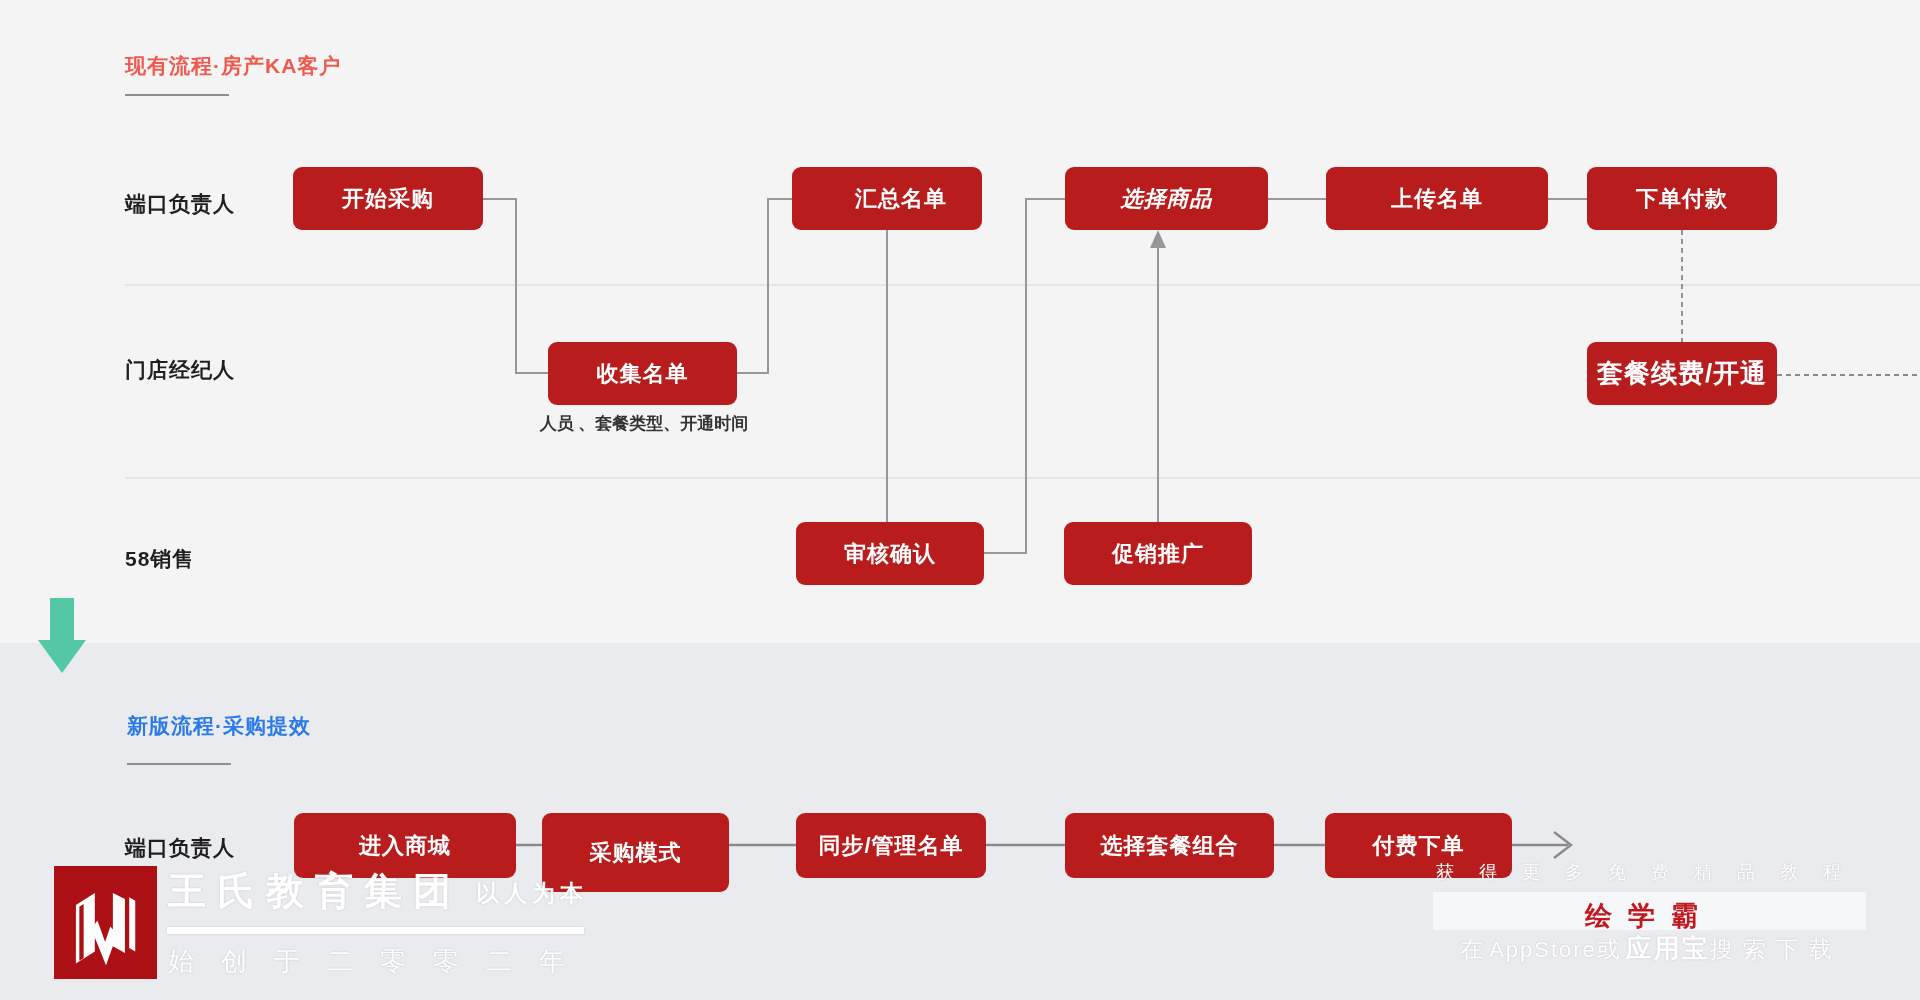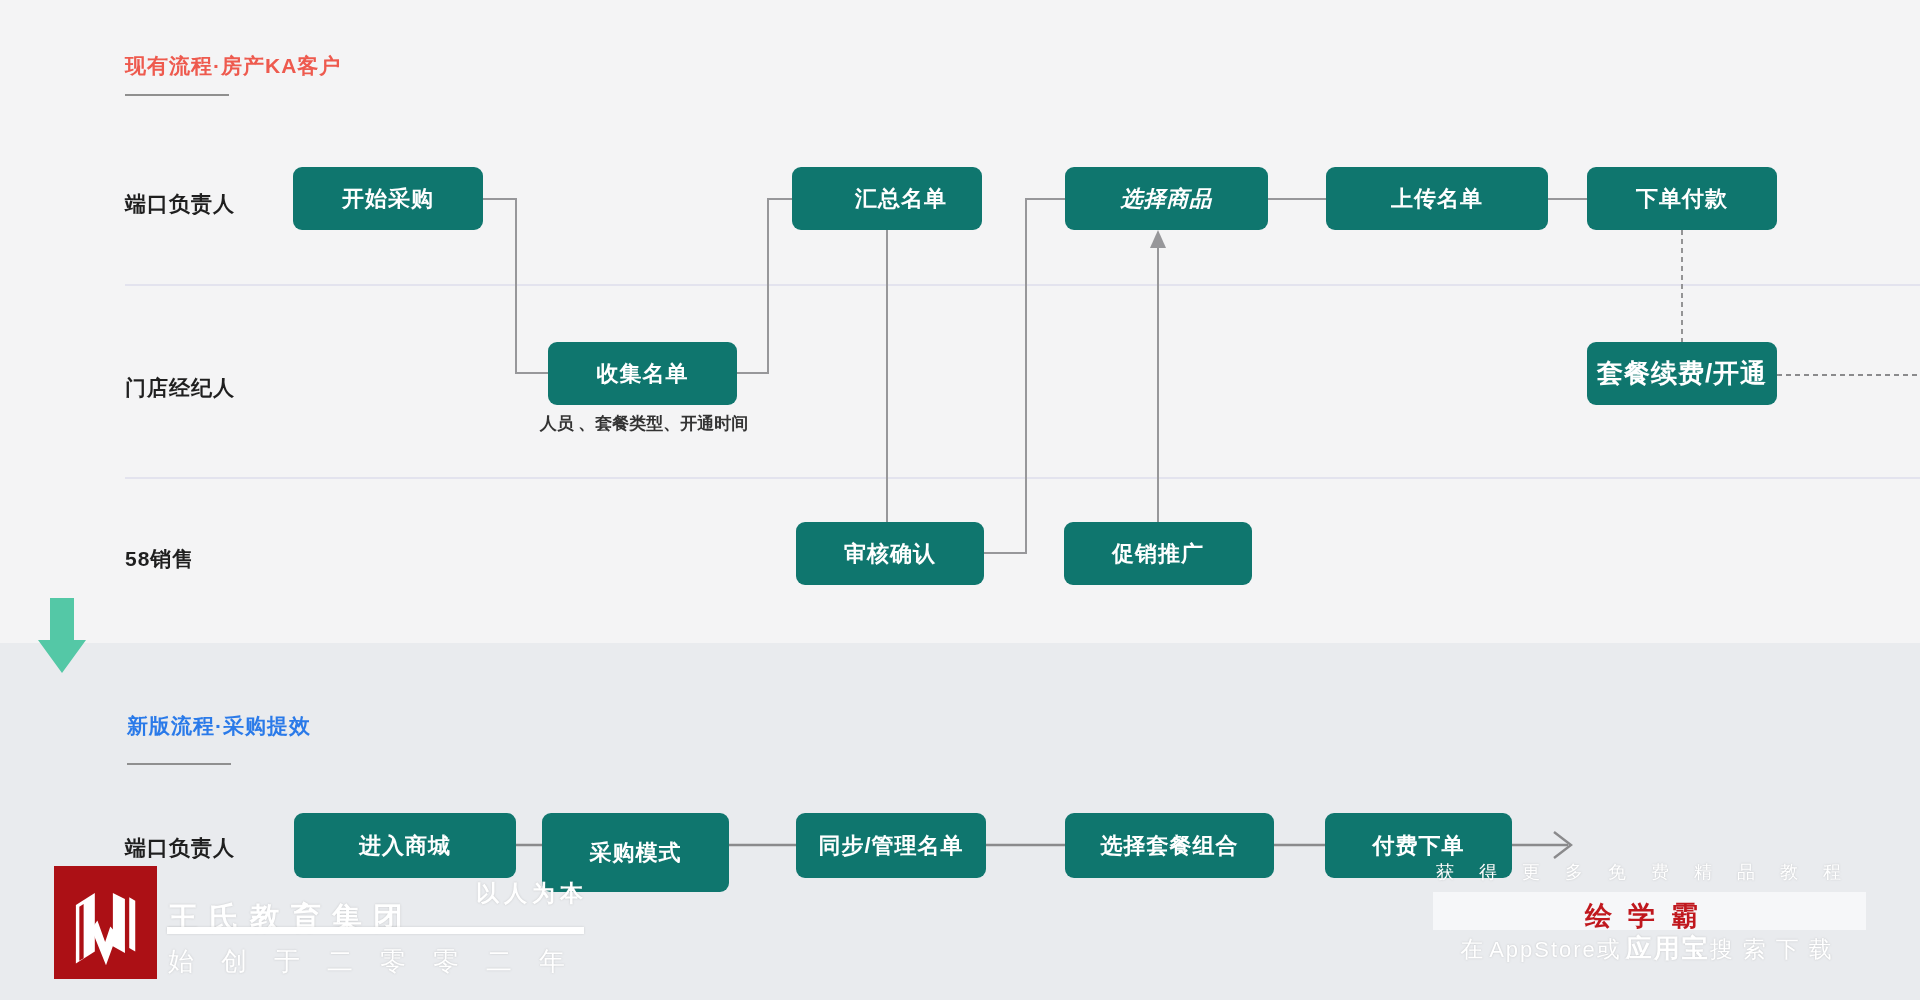--- a/index.html
+++ b/index.html
@@ -15,37 +15,37 @@
 
   .sec-title { position:absolute; font-size:21px; font-weight:bold; letter-spacing:1px; }
   .sec-title.red { color:#ee5a4e; left:125px; top:52px; }
   .sec-title.blue { color:#2a7ae9; left:127px; top:712px; }
   .title-underline { position:absolute; width:104px; height:2px; background:#8f8f8f; }
   #underline1 { left:125px; top:94px; }
   #underline2 { left:127px; top:763px; }
 
   .lane-label { position:absolute; left:125px; font-size:21px; font-weight:bold; color:#1f1f1f; letter-spacing:1px; }
 
-  .node { position:absolute; height:63px; background:#0f766e; color:#ffffff; border-radius:9px;
+  .node { position:absolute; height:63px; background:#b91c1c; color:#ffffff; border-radius:9px;
           display:flex; align-items:center; justify-content:center;
           font-size:22px; font-weight:bold; letter-spacing:1px; z-index:2; }
 
   .node-note { position:absolute; left:537px; top:412px; width:214px; text-align:center;
                font-size:17px; font-weight:bold; color:#333; z-index:2; }
 
   #connectors { position:absolute; left:0; top:0; z-index:1; pointer-events:none; }
 
   
   .down-arrow { position:absolute; left:36px; top:598px; z-index:3; }
 
   
   .wm { position:absolute; color:#ffffff; z-index:5; text-shadow:0 0 2px rgba(120,120,120,0.35); }
   .wm-logo { position:absolute; left:54px; top:866px; width:103px; height:113px; background:#ac1015; z-index:6;
              display:flex; align-items:center; justify-content:center; }
-  .wm-brand { left:168px; top:866px; font-size:30px; font-weight:bold; letter-spacing:11px;margin-top:32px; }
+  .wm-brand { left:168px; top:866px; font-size:38px; font-weight:bold; letter-spacing:11px; }
   .wm-slogan { left:476px; top:878px; font-size:23px; font-weight:bold; letter-spacing:5px; }
   .wm-bar { position:absolute; left:167px; top:927px; width:417px; height:7px; background:#ffffff; z-index:5;
             box-shadow:0 0 2px rgba(120,120,120,0.3); }
   .wm-founded { left:168px; top:944px; font-size:26px; letter-spacing:27px; white-space:nowrap; }
   .wm-promo1 { left:1433px; top:860px; width:436px; font-size:18px; letter-spacing:25px; white-space:nowrap; text-align:center; }
   .wm-band { position:absolute; left:1433px; top:892px; width:433px; height:38px; background:#f6f7f9; z-index:5; }
   .wm-appname { position:absolute; left:1433px; top:898px; width:433px; text-align:center; color:#c0181e;
                 font-size:27px; font-weight:bold; letter-spacing:16px; z-index:6; }
   .wm-promo2 { left:1433px; top:931px; width:436px; text-align:center; white-space:nowrap; }
   .wm-promo2 .p2-cn { font-size:23px; letter-spacing:6px; }
@@ -85,21 +85,21 @@
       <path d="M1274,845 H1325"></path>
       <path d="M1512,845 H1568"></path>
       <path d="M1554,832 L1571,845 L1554,858"></path>
     </g>
   </svg>
 
   <div class="sec-title red">现有流程·房产KA客户</div>
   <div class="title-underline" id="underline1"></div>
 
   <div class="lane-label" style="top:190px;">端口负责人</div>
-  <div class="lane-label" style="top:374px;">门店经纪人</div>
+  <div class="lane-label" style="top:356px;">门店经纪人</div>
   <div class="lane-label" style="top:545px;">58销售</div>
 
   <div class="node" style="left:293px; top:167px; width:190px;">开始采购</div>
   <div class="node" style="left:792px; top:167px; width:190px;padding-left:28px;">汇总名单</div>
   <div class="node" style="left:1065px; top:167px; width:203px;font-style:italic;">选择商品</div>
   <div class="node" style="left:1326px; top:167px; width:222px;">上传名单</div>
   <div class="node" style="left:1587px; top:167px; width:190px;">下单付款</div>
 
   <div class="node" style="left:548px; top:342px; width:189px;">收集名单</div>
   <div class="node-note">人员 、套餐类型、开通时间</div>

